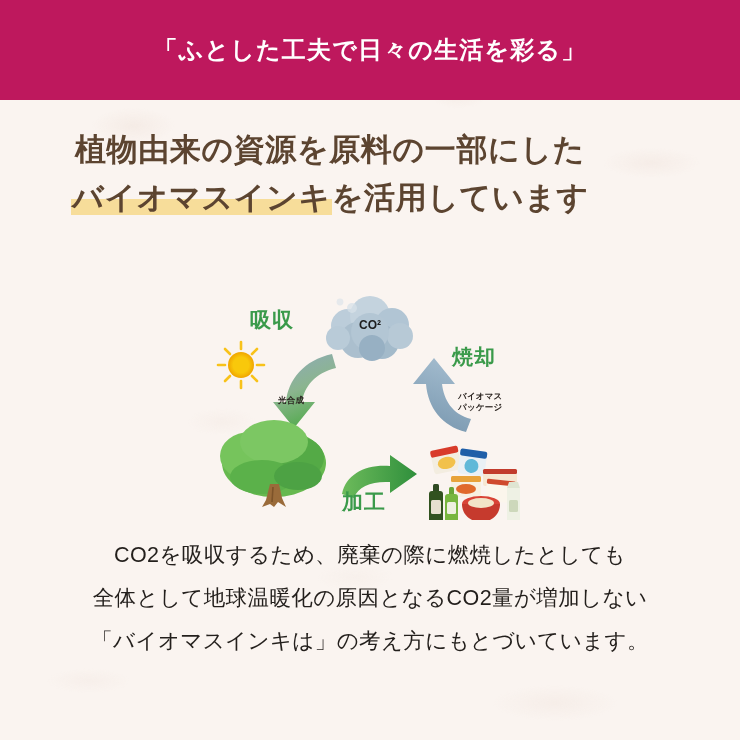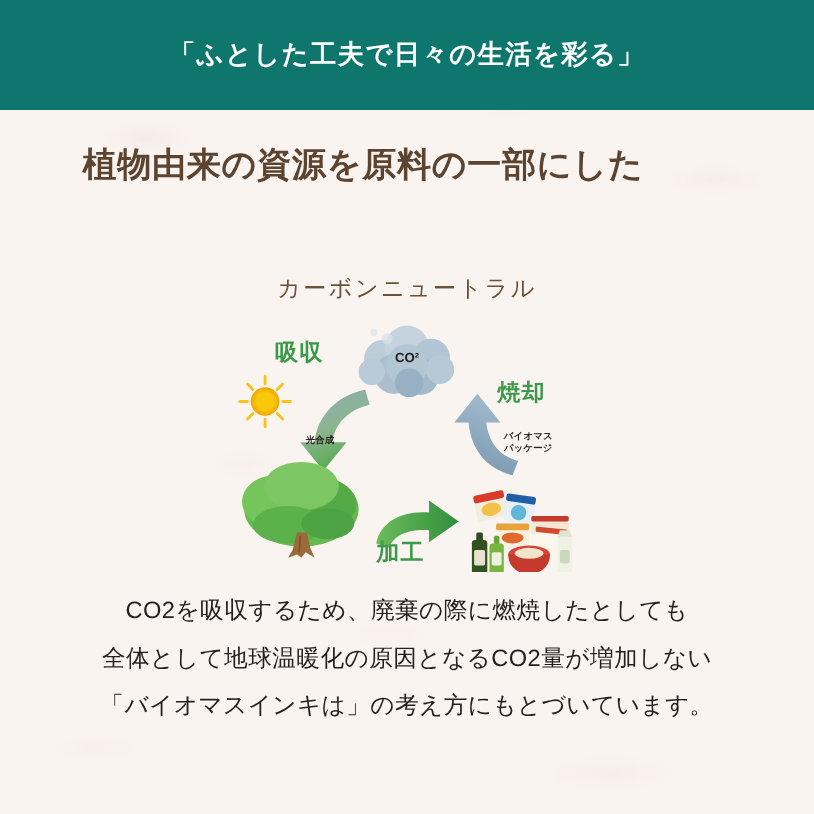--- a/index.html
+++ b/index.html
@@ -38,21 +38,21 @@
       radial-gradient(ellipse 60px 18px at 12% 92%, rgba(236,221,213,.4), rgba(236,221,213,0) 70%),
       radial-gradient(ellipse 55px 20px at 48% 78%, rgba(237,224,216,.35), rgba(237,224,216,0) 70%);
   }
 
   
   #header-banner {
     position: absolute;
     left: 0; top: 0;
     width: 740px;
     height: 100px;
-    background: #0f766e;
+    background: #be185d;
     display: flex;
     flex-direction: column;
     align-items: center;
     justify-content: center;
     z-index: 5;
   }
   .header-line {
     color: #ffffff;
     font-size: 24px;
     font-weight: bold;
@@ -174,25 +174,25 @@
 <div id="page">
 
   <div id="paper-texture"></div>
 
   <div id="header-banner">
     <div class="header-line">「ふとした工夫で日々の生活を彩る」</div>
   </div>
 
   <div id="main-heading">
     <div class="heading-line">植物由来の資源を原料の一部にした</div>
+    <div class="heading-line"><span class="hl-mark">バイオマスインキ</span><span>を活用しています</span></div>
   </div>
 
   <div id="diagram">
 
-    <div id="diagram-title">カーボンニュートラル</div>
 
     <svg id="cycle-svg" viewBox="0 0 340 232">
       <defs>
         <linearGradient id="gradLeftArrow" x1="0" y1="0" x2="0.35" y2="1">
           <stop offset="0%" stop-color="#8fa9bd"></stop>
           <stop offset="55%" stop-color="#8bb58f"></stop>
           <stop offset="100%" stop-color="#57ab52"></stop>
         </linearGradient>
         <linearGradient id="gradRightArrow" x1="0" y1="1" x2="0.3" y2="0">
           <stop offset="0%" stop-color="#a8c0d2"></stop>

